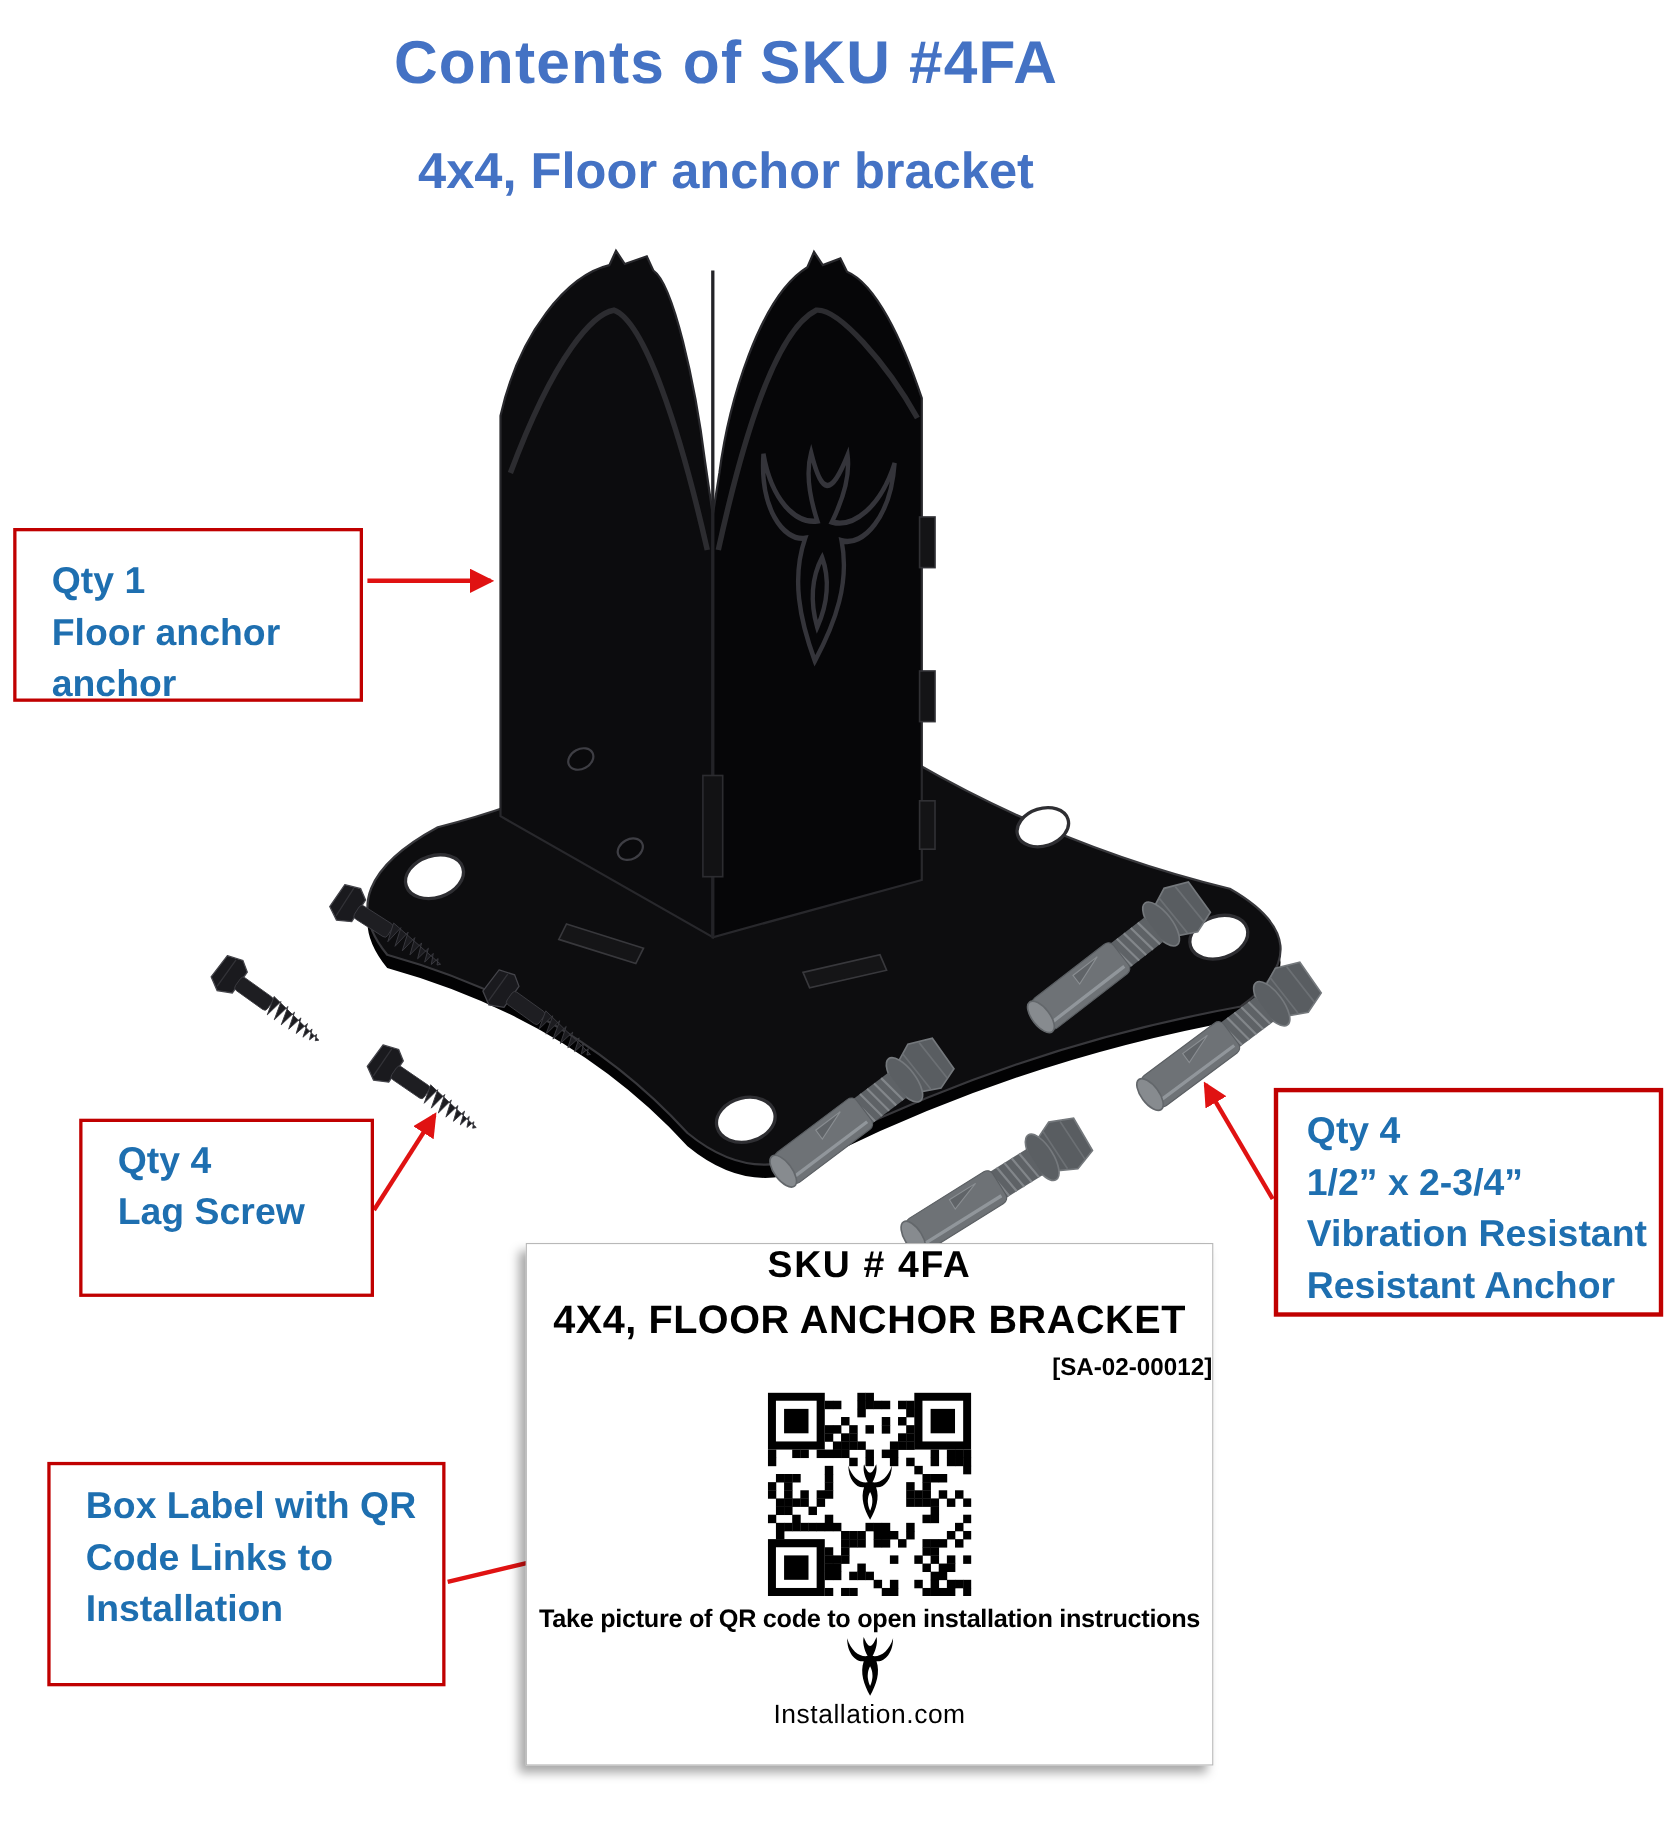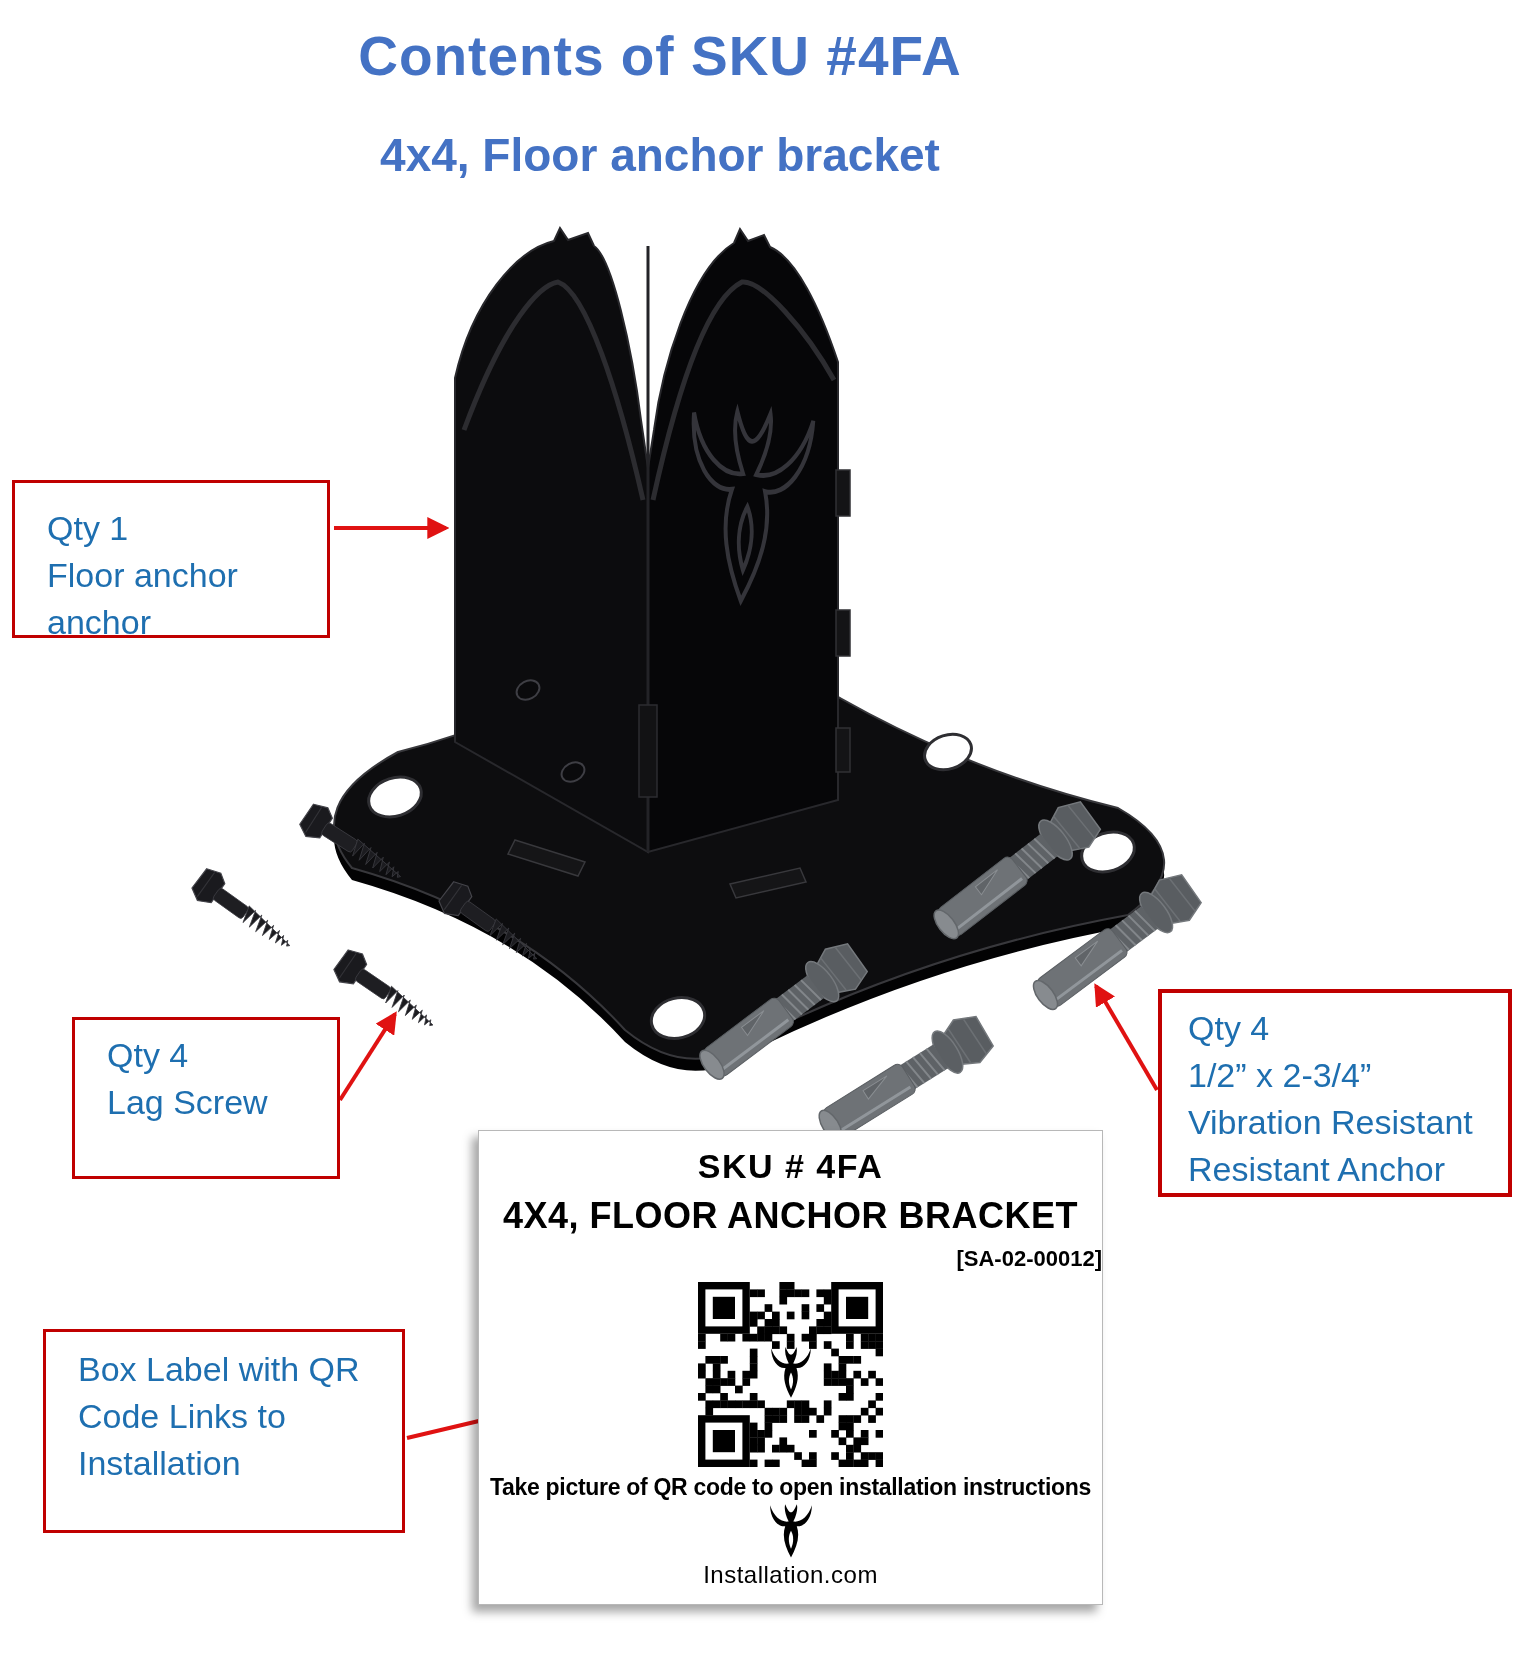--- a/index.html
+++ b/index.html
@@ -19,30 +19,30 @@
   }
   .page-subtitle{
     position:absolute;left:0;top:128px;width:1320px;text-align:center;
     font-size:46px;font-weight:bold;color:var(--title-blue);
   }
   .art{position:absolute;left:0;top:0;width:1525px;height:1665px;}
   .callout{
     position:absolute;box-sizing:border-box;border:3px solid var(--border-red);
     color:var(--callout-blue);font-size:34px;background:transparent;
   }
-  .callout .ln{padding-left:32px;line-height:47px;white-space:nowrap;}
+  .callout .ln{padding-left:32px;line-height:47px;white-space:nowrap;font-weight:bold;}
   #c1{left:12px;top:480px;width:318px;height:158px;padding-top:22px;}
   #c2{left:72px;top:1017px;width:268px;height:162px;padding-top:12px;}
   #c3{left:1158px;top:989px;width:354px;height:208px;padding-top:12px;border-width:4px;}
   #c3 .ln{padding-left:26px;}
   #c4{left:43px;top:1329px;width:362px;height:204px;padding-top:14px;}
   .label-card{
     position:absolute;left:478px;top:1130px;width:625px;height:475px;box-sizing:border-box;
     background:#fff;border:1px solid #b8b8b8;box-shadow:-6px 7px 9px rgba(0,0,0,0.35);
-    text-align:center;padding-top:16px;color:#000;
+    text-align:center;color:#000;
   }
   .label-card .sku{font-size:34px;font-weight:bold;letter-spacing:1.5px;}
   .label-card .product{font-size:36px;font-weight:bold;margin-top:9px;letter-spacing:0.5px;white-space:nowrap;}
   .label-card .pn{font-size:22px;font-weight:bold;margin-top:9px;text-align:right;}
   .qr-wrap{margin:10px auto 0 auto;width:185px;height:185px;}
   .label-card .caption{font-size:23px;font-weight:bold;margin-top:7px;white-space:nowrap;letter-spacing:-0.3px;}
   .brand{margin-top:2px;height:58px;}
   .label-card .website{font-size:24px;margin-top:0px;letter-spacing:0.5px;}
 </style>
 </head>

